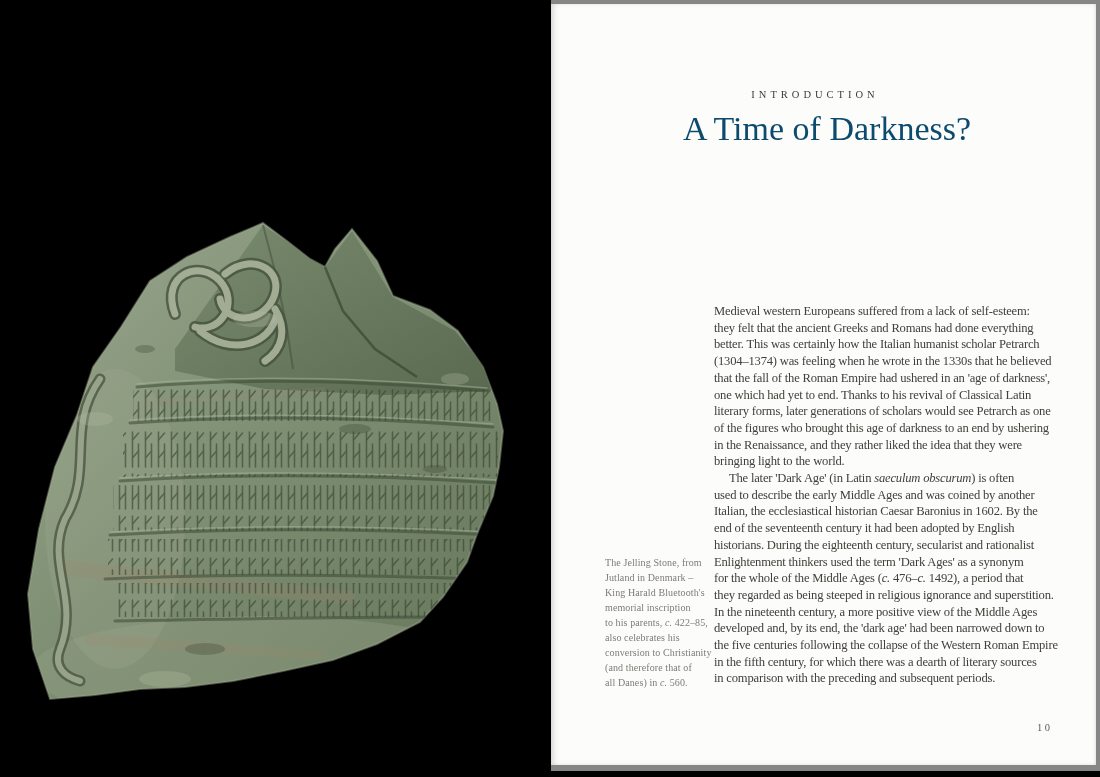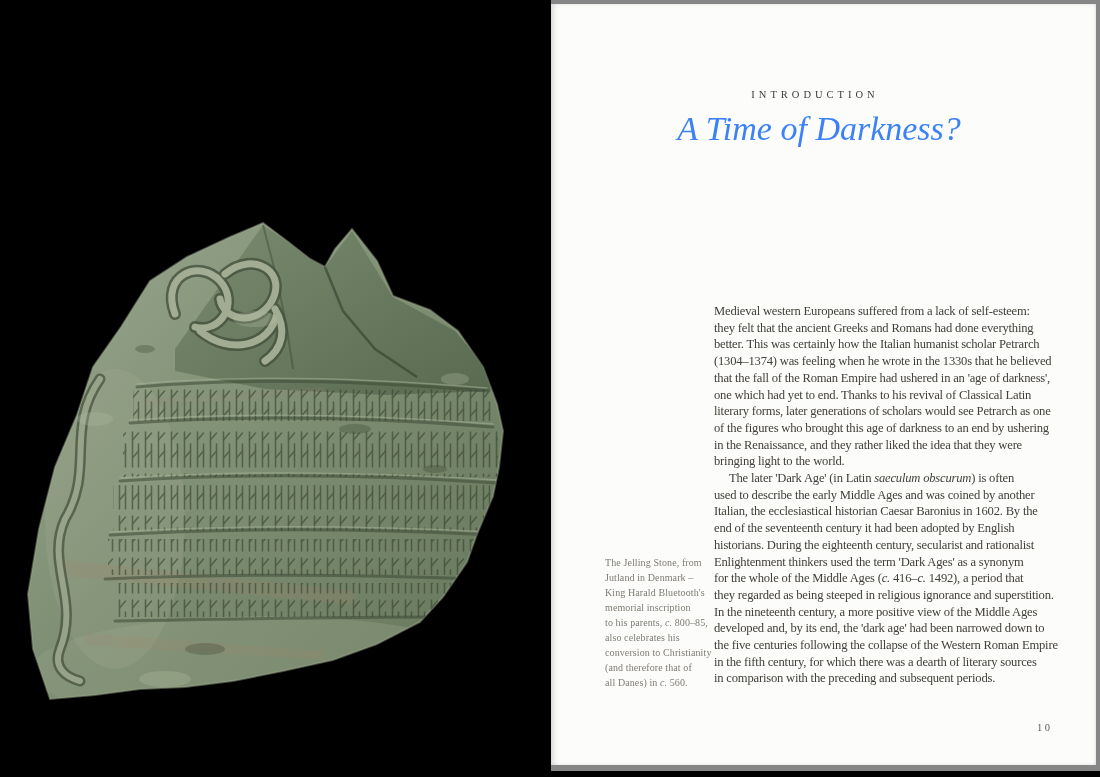--- a/index.html
+++ b/index.html
@@ -29,24 +29,24 @@
     background:#fcfcfb;
     box-shadow:inset 4px 0 7px -3px rgba(0,0,0,.22), inset -2px 0 3px -1px rgba(0,0,0,.10);
   }
   .kicker{
     position:absolute;left:0;top:85px;width:528px;
     text-align:center;
     font-size:10.5px;letter-spacing:4px;
     color:#3c3c3c;
   }
   .title{
-    position:absolute;left:4px;top:106px;width:528px;margin:0;
+    position:absolute;left:12px;top:106px;width:528px;margin:0;
     text-align:center;
-    font-size:34px;font-weight:normal;font-style:italic;
-    color:#3b82f6;
+    font-size:34px;font-weight:normal;
+    color:#0c4a6e;
   }
   .body-col{
     position:absolute;left:163px;top:299px;width:388px;
     font-size:12.6px;line-height:16.7px;letter-spacing:-0.2px;
     color:#43403a;
   }
   .body-col p{margin:0;white-space:pre-line;}
   .body-col p.indent{text-indent:15px;}
   .caption{
     position:absolute;left:54px;top:551px;width:118px;
@@ -186,34 +186,34 @@
 literary forms, later generations of scholars would see Petrarch as one
 of the figures who brought this age of darkness to an end by ushering
 in the Renaissance, and they rather liked the idea that they were
 bringing light to the world.</span></p>
         <p class="indent"><span>The later 'Dark Age' (in Latin </span><em>saeculum obscurum</em><span>) is often
 used to describe the early Middle Ages and was coined by another
 Italian, the ecclesiastical historian Caesar Baronius in 1602. By the
 end of the seventeenth century it had been adopted by English
 historians. During the eighteenth century, secularist and rationalist
 Enlightenment thinkers used the term 'Dark Ages' as a synonym
-for the whole of the Middle Ages (</span><em>c.</em><span> 416–</span><em>c.</em><span> 1492), a period that
+for the whole of the Middle Ages (</span><em>c.</em><span> 476–</span><em>c.</em><span> 1492), a period that
 they regarded as being steeped in religious ignorance and superstition.
 In the nineteenth century, a more positive view of the Middle Ages
 developed and, by its end, the 'dark age' had been narrowed down to
 the five centuries following the collapse of the Western Roman Empire
 in the fifth century, for which there was a dearth of literary sources
 in comparison with the preceding and subsequent periods.</span></p>
       </div>
 
       <div class="caption"><span>The Jelling Stone, from
 Jutland in Denmark –
 King Harald Bluetooth's
 memorial inscription
-to his parents, </span><em>c.</em><span> 800–85,
+to his parents, </span><em>c.</em><span> 422–85,
 also celebrates his
 conversion to Christianity
 (and therefore that of
 all Danes) in </span><em>c.</em><span> 560.</span></div>
 
       <div class="folio">10</div>
 
     </div>
   </div>
 

